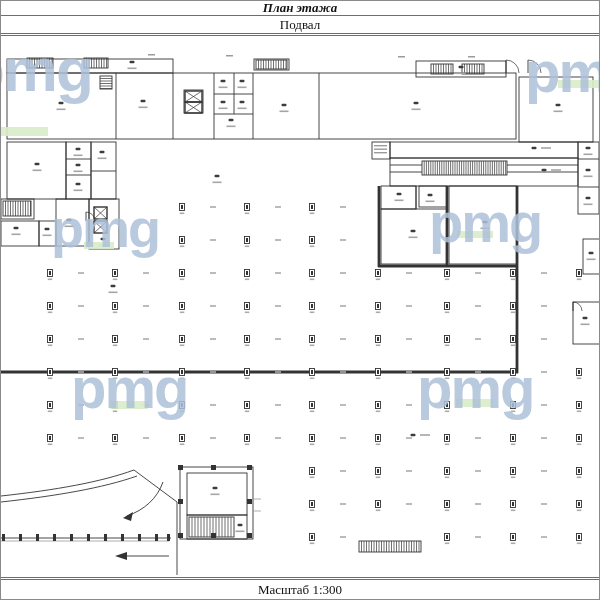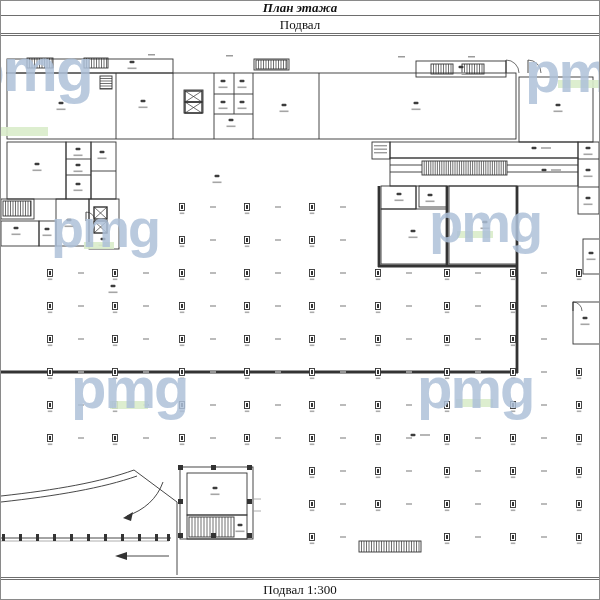--- a/index.html
+++ b/index.html
@@ -651,15 +651,15 @@
         <div class="wm-text" style="left: 50px; top: 165px; font-size: 54px; line-height: 54px; color: rgb(174, 193, 217);">pmg</div>
         <div class="wm-bar" style="left: 456px; top: 195px; width: 36px; height: 7px; background: rgb(217, 236, 202);"></div>
         <div class="wm-text" style="left: 428px; top: 159px; font-size: 56px; line-height: 56px; color: rgb(174, 193, 217);">pmg</div>
         <div class="wm-bar" style="left: 109px; top: 365px; width: 38px; height: 8px; background: rgb(217, 236, 202);"></div>
         <div class="wm-text" style="left: 70px; top: 323px; font-size: 58px; line-height: 58px; color: rgb(174, 193, 217);">pmg</div>
         <div class="wm-bar" style="left: 455px; top: 363px; width: 37px; height: 8px; background: rgb(217, 236, 202);"></div>
         <div class="wm-text" style="left: 416px; top: 323px; font-size: 58px; line-height: 58px; color: rgb(174, 193, 217);">pmg</div>
       </div>
   </div>
   <div class="footbar">
-    <span>Подвал 1:300</span>
+    <span>Масштаб 1:300</span>
   </div>
 </div>
 
 </body></html>

